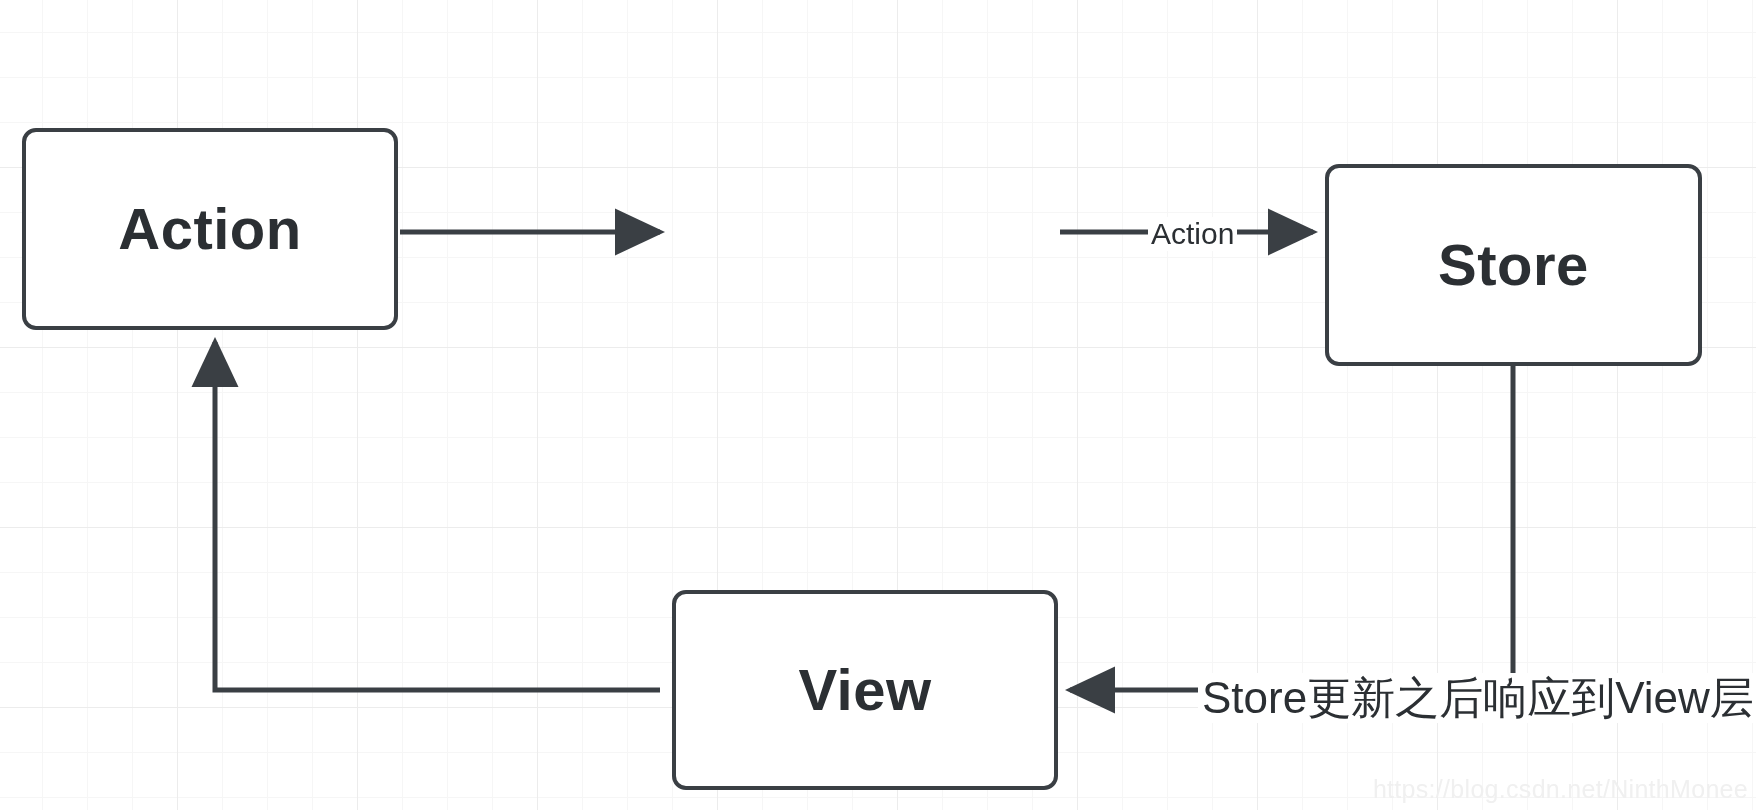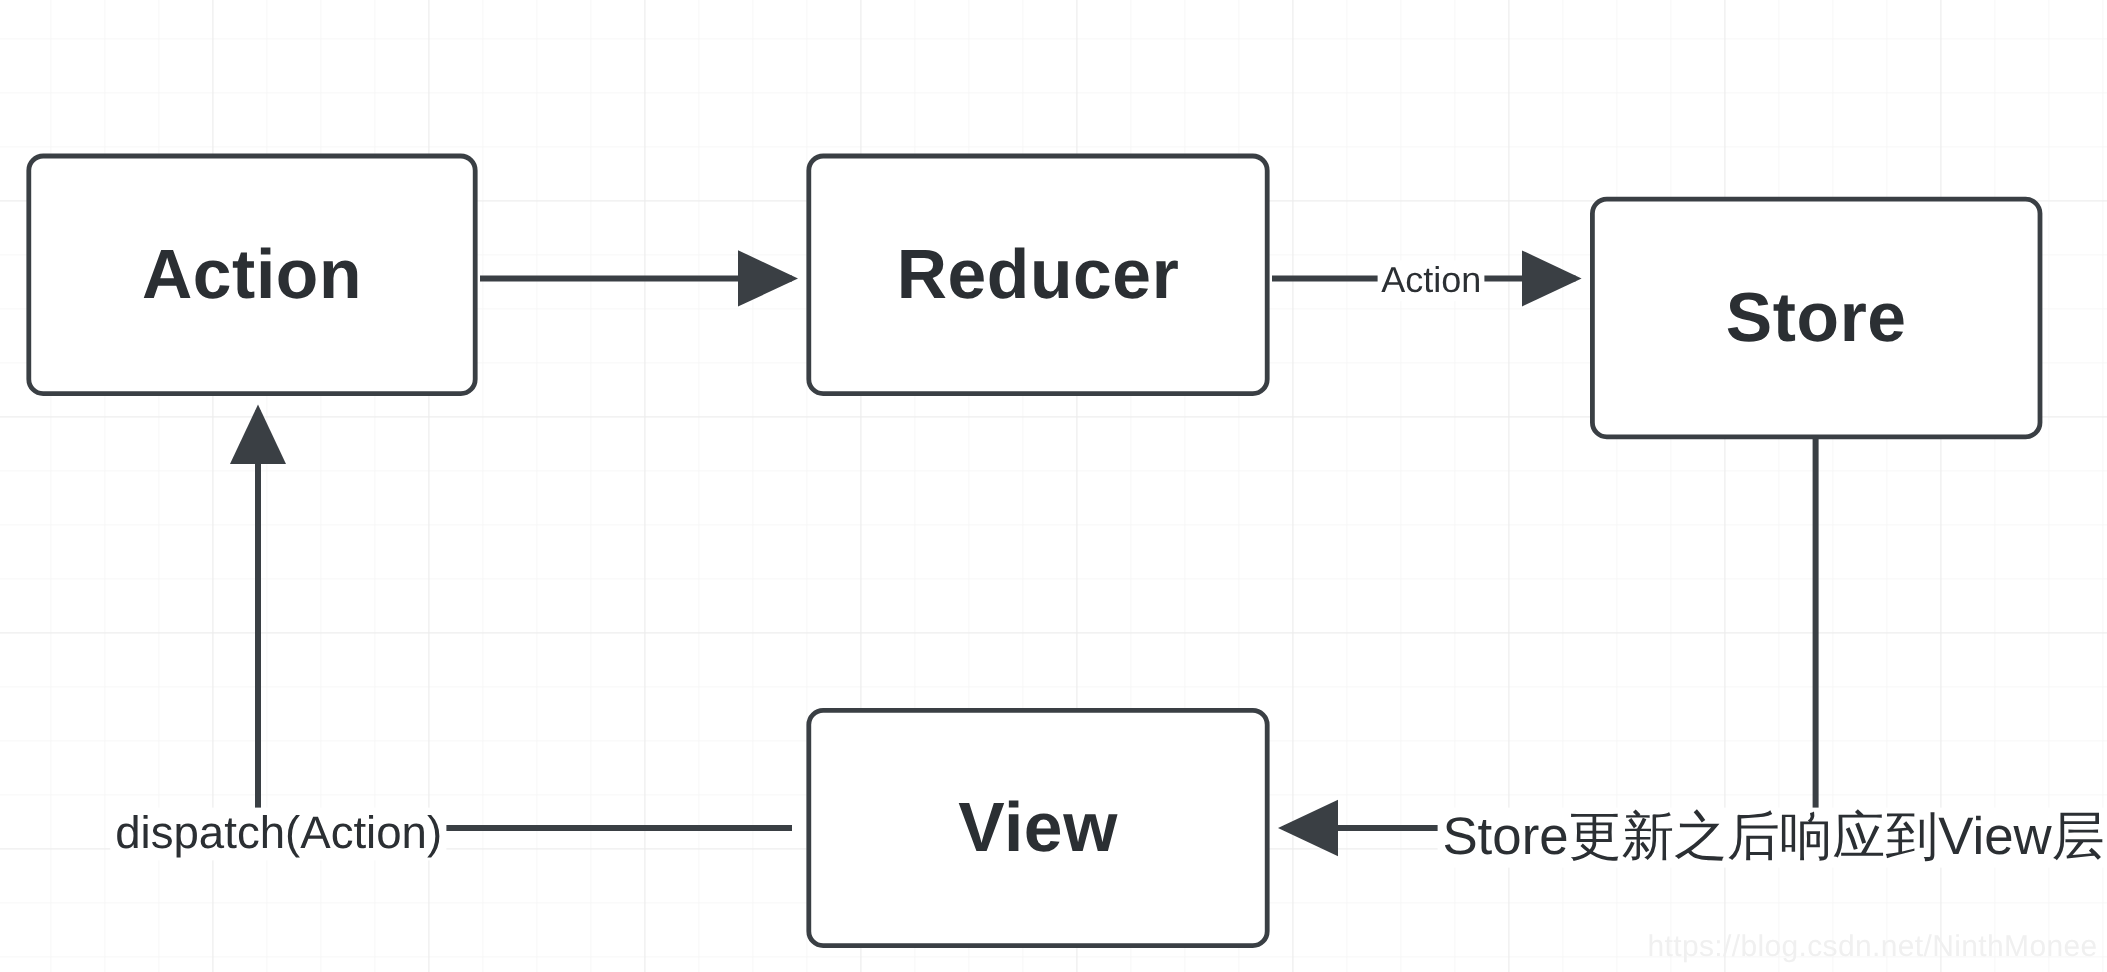--- a/index.html
+++ b/index.html
@@ -118,33 +118,29 @@
 
     <polyline points="1513,332 1513,690 1070,690" fill="none" stroke="#3a3f44" stroke-width="5" marker-end="url(#arrow-left)"></polyline>
 
     <polyline points="660,690 215,690 215,342" fill="none" stroke="#3a3f44" stroke-width="5" marker-end="url(#arrow-up)"></polyline>
   </svg>
 
   <div class="node-box" id="box-action">
     <span class="node-label">Action</span>
   </div>
 
-  <div class="node-box" id="box-reducer">
-    <span class="node-label">Reducer</span>
-  </div>
 
   <div class="node-box" id="box-store">
     <span class="node-label">Store</span>
   </div>
 
   <div class="node-box" id="box-view">
     <span class="node-label">View</span>
   </div>
 
   <div class="edge-label" id="label-action-edge">Action</div>
 
-  <div class="edge-label" id="label-dispatch">dispatch(Action)</div>
 
   <div class="edge-label" id="label-store-to-view">Store更新之后响应到View层</div>
 
   <div id="watermark">https://blog.csdn.net/NinthMonee</div>
 
 </div>
 
 </body></html>

